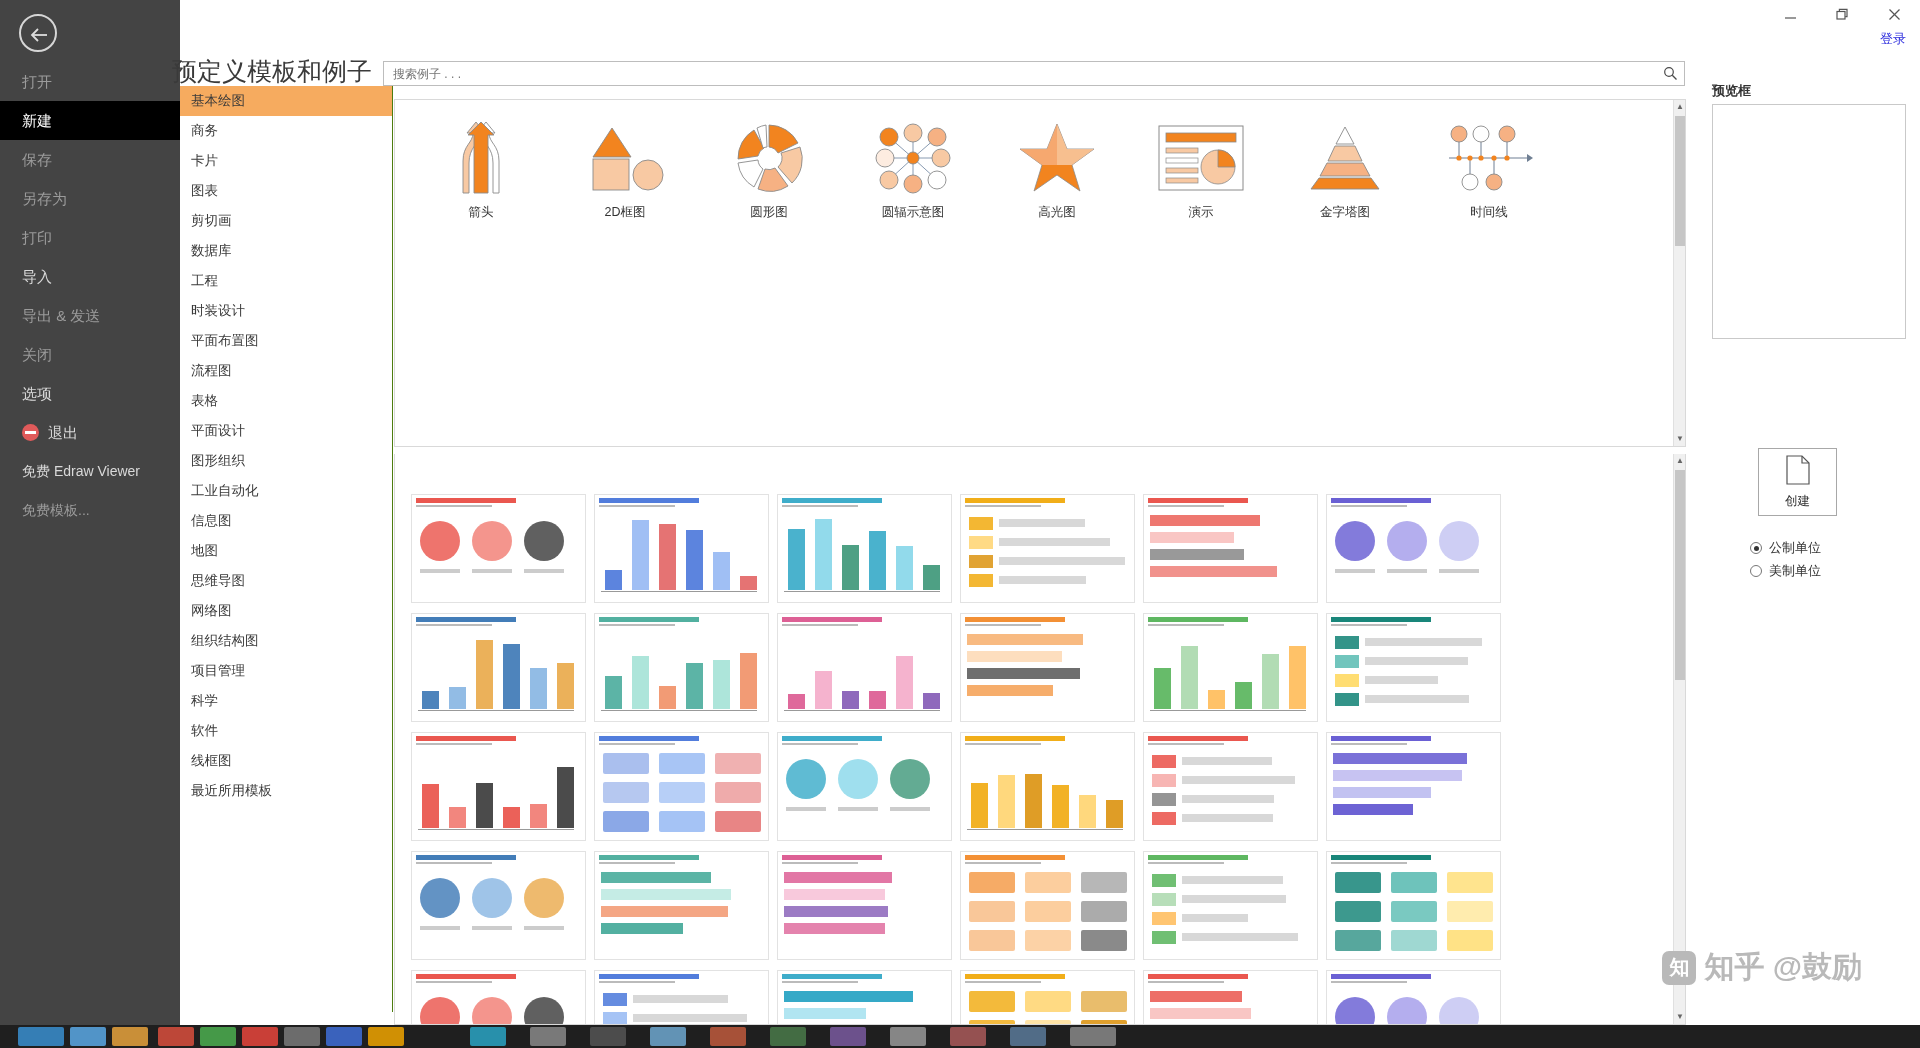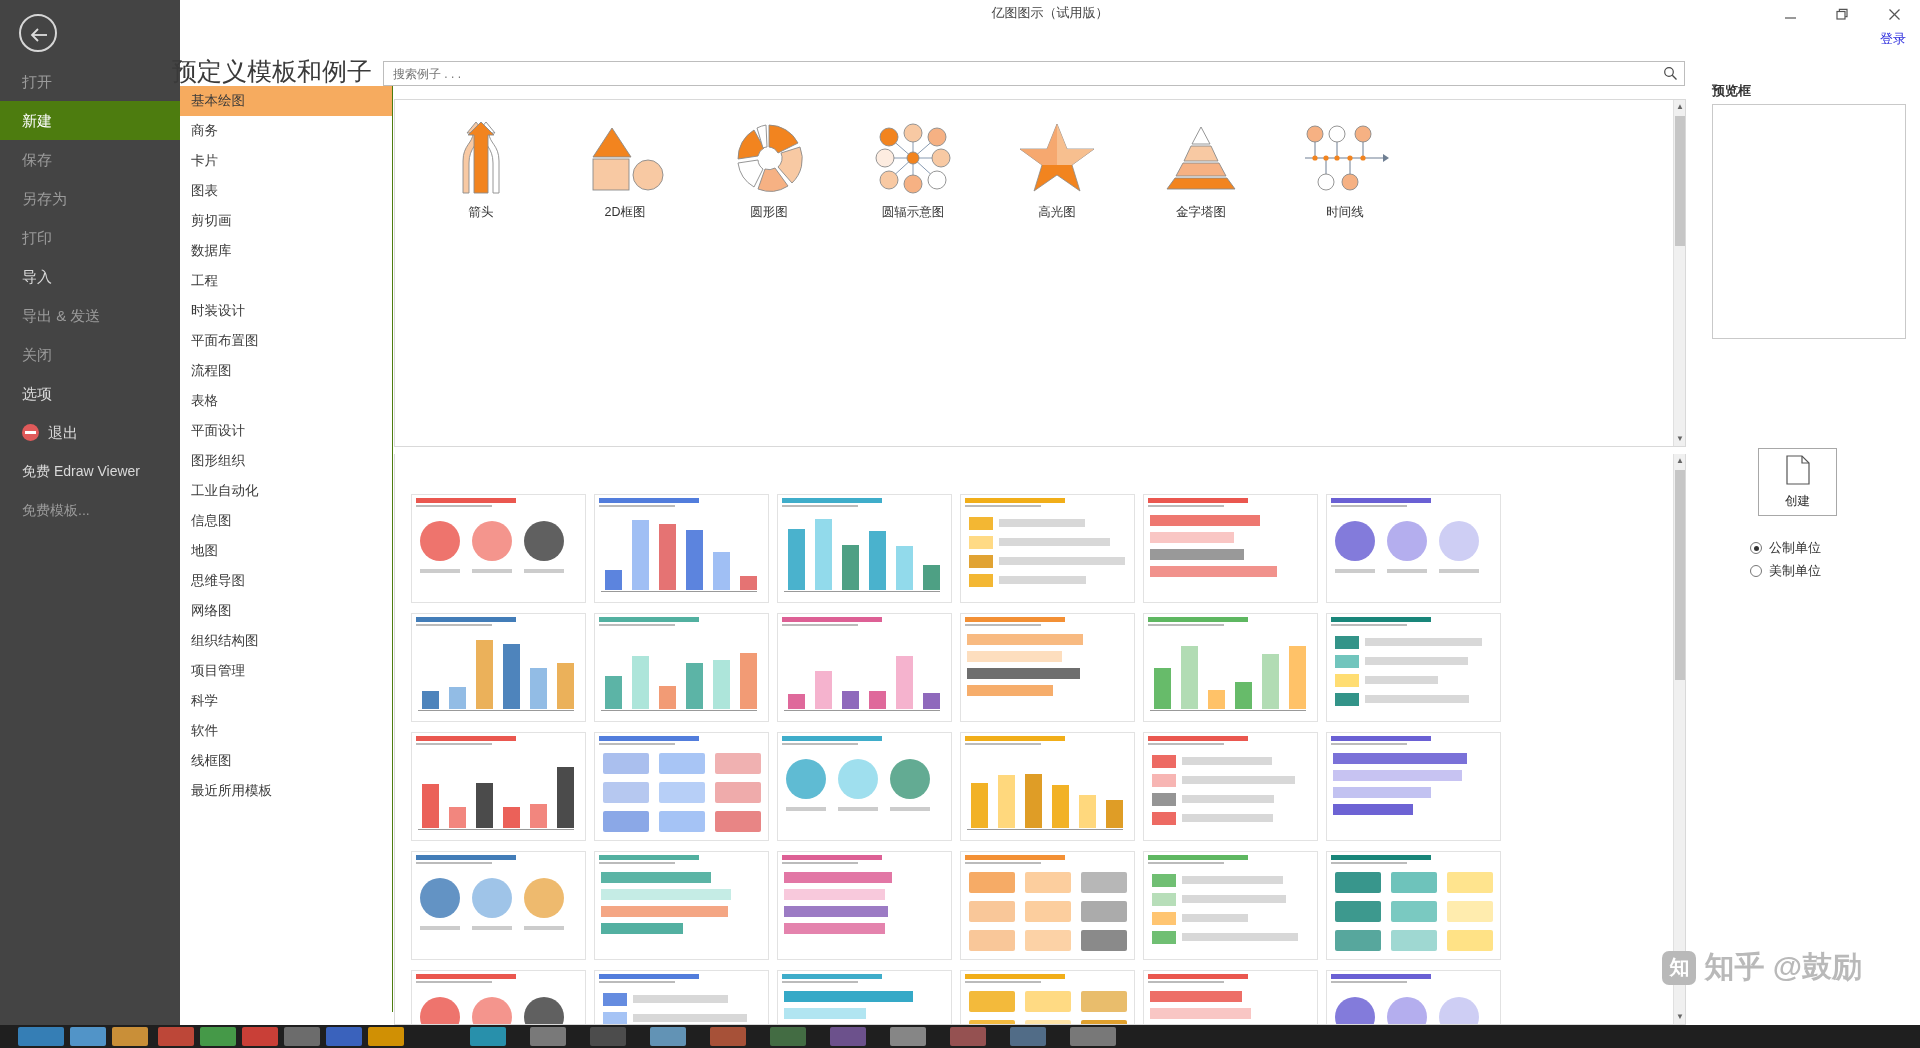--- a/index.html
+++ b/index.html
@@ -43,21 +43,21 @@
     border: 2px solid #d6d6d6; cursor: pointer;
   }
   .back-circle svg { position: absolute; left: 8px; top: 8px; }
   .side-items { position: absolute; top: 62px; left: 0; right: 0; }
   .side-item {
     height: 39px; line-height: 39px; padding-left: 22px;
     font-size: 15px; color: #d9d9d9; cursor: pointer;
     white-space: nowrap;
   }
   .side-item.dim { color: #9b9b9b; }
-  .side-item.active { background: #4d7c0f; color: #ffffff; }
+  .side-item.active { background: #000000; color: #ffffff; }
   .side-item.small { font-size: 14px; }
   .side-item .exit-ico {
     display: inline-block; width: 17px; height: 17px; border-radius: 50%;
     background: #e05a5a; vertical-align: -3px; margin-right: 9px;
     position: relative;
   }
   .side-item .exit-ico::after {
     content: ""; position: absolute; left: 3px; top: 7px;
     width: 11px; height: 3px; background: #fff;
   }
@@ -199,21 +199,20 @@
   .tb-item {
     position: absolute; top: 2px; height: 19px; border-radius: 2px; cursor: pointer;
   }
 </style>
 </head>
 <body>
 
 <div id="app">
 
   <div class="titlebar">
-    <div class="title-text">亿图图示（试用版）</div>
     <div class="win-controls">
       <div class="win-btn">
         <svg width="14" height="14">
             <line x1="1" y1="10" x2="12" y2="10" stroke="#555" stroke-width="1.2"></line>
           </svg>
       </div>
       <div class="win-btn">
         <svg width="14" height="14">
           <rect x="1" y="3.5" width="8" height="7.5" fill="none" stroke="#555" stroke-width="1.2"></rect>
           <polyline points="3.4,3.4 3.4,1.4 11,1.4 11,8.6 9.2,8.6" fill="none" stroke="#555" stroke-width="1.2"></polyline>
@@ -360,20 +359,35 @@
               <svg width="78" height="74" viewBox="0 0 78 74">
      <polygon points="39,3 49,28 76,28 54,44 62,70 39,54 16,70 24,44 2,28 29,28" fill="#f2841f" stroke="#8a8a8a" stroke-width=".8"></polygon>
      <polygon points="39,3 49,28 76,28 54,44 39,44" fill="#f8c9a3" opacity=".85"></polygon>
      <polygon points="39,3 29,28 2,28 24,44 39,44" fill="#f6b183" opacity=".8"></polygon>
               </svg>
             </div>
             <div class="tmpl-lbl">高光图</div>
           </div>
           <div class="tmpl-cell">
             <div class="tmpl-ico">
+              <svg width="86" height="66" viewBox="0 0 86 66">
+     <rect x="1" y="1" width="84" height="64" fill="#fff" stroke="#8a8a8a" stroke-width="1"></rect>
+     <rect x="8" y="8" width="70" height="9" fill="#f2841f" stroke="#8a8a8a" stroke-width=".8"></rect>
+     <rect x="8" y="23" width="32" height="5" fill="#f8c9a3" stroke="#8a8a8a" stroke-width=".7"></rect>
+     <rect x="8" y="33" width="32" height="5" fill="#fff" stroke="#8a8a8a" stroke-width=".7"></rect>
+     <rect x="8" y="43" width="32" height="5" fill="#f8c9a3" stroke="#8a8a8a" stroke-width=".7"></rect>
+     <rect x="8" y="53" width="32" height="5" fill="#f8c9a3" stroke="#8a8a8a" stroke-width=".7"></rect>
+     <circle cx="60" cy="42" r="17" fill="#f8c9a3" stroke="#8a8a8a" stroke-width=".8"></circle>
+     <path d="M60 42 L60 25 A17 17 0 0 1 77 42 Z" fill="#f2841f" stroke="#8a8a8a" stroke-width=".8"></path>
+              </svg>
+            </div>
+            <div class="tmpl-lbl">演示</div>
+          </div>
+          <div class="tmpl-cell">
+            <div class="tmpl-ico">
               <svg width="82" height="66" viewBox="0 0 82 66">
      <polygon points="41,2 50,19 32,19" fill="#fff" stroke="#8a8a8a" stroke-width=".9"></polygon>
      <polygon points="31,21 51,21 58,36 24,36" fill="#f8c9a3" stroke="#8a8a8a" stroke-width=".9"></polygon>
      <polygon points="23,38 59,38 66,51 16,51" fill="#f6b183" stroke="#8a8a8a" stroke-width=".9"></polygon>
      <polygon points="15,53 67,53 75,64 7,64" fill="#f2841f" stroke="#8a8a8a" stroke-width=".9"></polygon>
               </svg>
             </div>
             <div class="tmpl-lbl">金字塔图</div>
           </div>
           <div class="tmpl-cell">

